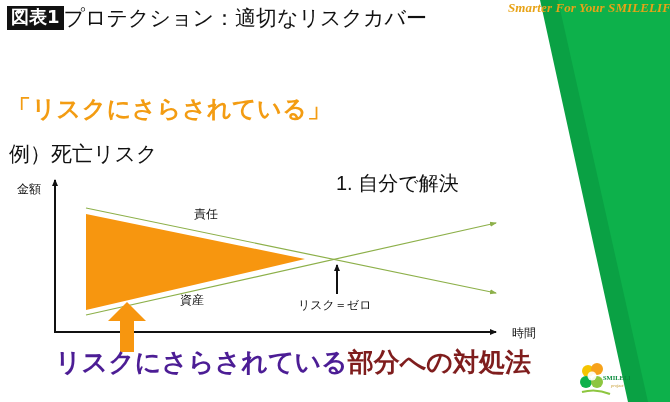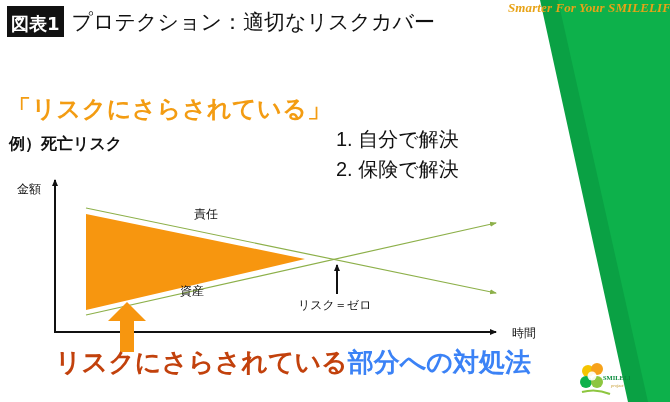--- a/index.html
+++ b/index.html
@@ -3,30 +3,30 @@
 <meta charset="utf-8">
 <style>
   html, body { margin:0; padding:0; }
   body { width:670px; height:402px; overflow:hidden; background:#ffffff; position:relative;
          font-family:"DejaVu Sans", "Liberation Sans", sans-serif; }
   .abs { position:absolute; }
   #green-bg { position:absolute; left:0; top:0; width:670px; height:402px; }
   #tagline { left:508px; top:0px; font-family:"Liberation Serif", "DejaVu Serif", serif;
              font-style:italic; font-weight:bold; font-size:13px; color:#e8a317; white-space:nowrap; letter-spacing:0.1px; }
   #title-row { left:7px; top:6px; display:flex; align-items:center; }
-  #title-badge { background:#111; color:#fff; font-weight:bold; font-size:18px; padding:7px 4px 2px 4px; line-height:22px; }
-  #title-text { color:#111; font-size:21px; margin-left:8px; line-height:24px; white-space:nowrap; }
+  #title-badge { background:#111; color:#fff; font-weight:bold; font-size:18px; padding:0 4px 2px 4px; line-height:22px; }
+  #title-text { color:#111; font-size:21px; line-height:24px; white-space:nowrap; }
   #exposure { left:7px; top:93px; color:#f39c12; font-size:24px; font-weight:bold; white-space:nowrap; letter-spacing:0.5px; }
-  #example { left:9px; top:134px; color:#111; font-size:16px; font-weight:bold; white-space:nowrap; }
+  #example { left:9px; top:140px; color:#111; font-size:21px; font-weight:normal; white-space:nowrap; }
   #solutions { left:336px; top:124px; color:#111; font-size:20px; line-height:30px; font-family:"Liberation Sans", sans-serif; }
-  #solutions div { white-space:nowrap; }
+  #solutions div { white-space:nowrap;margin-top:44px; }
   .lbl { color:#111; font-size:12px; white-space:nowrap; }
   #bottom-line { left:55px; top:345px; font-size:26px; font-weight:bold; white-space:nowrap; }
-  #bottom-orange { color:#c2410c; }
-  #bottom-black { color:#3b82f6;margin-top:44px; }
+  #bottom-orange { color:#4c1d95; }
+  #bottom-black { color:#7f1d1d;margin-top:44px; }
   #logo { left:578px; top:362px; width:52px; height:36px; }
 </style>
 </head>
 <body>
 
 <svg id="green-bg" viewBox="0 0 670 402">
   <polygon points="540,0 670,0 670,402 628,402" fill="#0aa144"></polygon>
   <polygon points="558,0 670,0 670,402 648,402" fill="#0db14b"></polygon>
 </svg>
 
@@ -35,21 +35,20 @@
 <div id="title-row" class="abs">
   <span id="title-badge">図表1</span>
   <span id="title-text">プロテクション：適切なリスクカバー</span>
 </div>
 
 <div id="exposure" class="abs">「リスクにさらされている」</div>
 <div id="example" class="abs">例）死亡リスク</div>
 
 <div id="solutions" class="abs">
   <div>1. 自分で解決</div>
-  <div>2. 保険で解決</div>
 </div>
 
 <svg class="abs" style="left:0;top:0;" width="670" height="402">
   <defs>
     <marker id="ah-black" markerWidth="8" markerHeight="8" refX="6" refY="4" orient="auto" markerUnits="userSpaceOnUse">
       <path d="M0,1 L7,4 L0,7 z" fill="#111"></path>
     </marker>
     <marker id="ah-green" markerWidth="8" markerHeight="8" refX="6" refY="4" orient="auto" markerUnits="userSpaceOnUse">
       <path d="M0,1.5 L7,4 L0,6.5 z" fill="#8db04a"></path>
     </marker>
@@ -67,21 +66,21 @@
   <line x1="337" y1="294" x2="337" y2="265" stroke="#111" stroke-width="2" marker-end="url(#ah-black)"></line>
 
   <g>
     <polygon points="127,302 146,321 134,321 134,352 120,352 120,321 108,321" fill="#f7960f"></polygon>
   </g>
 </svg>
 
 <div class="abs lbl" style="left:17px;top:181px;">金額</div>
 <div class="abs lbl" style="left:512px;top:325px;">時間</div>
 <div class="abs lbl" style="left:194px;top:206px;">責任</div>
-<div class="abs lbl" style="left:180px;top:283px;">資産</div>
+<div class="abs lbl" style="left:180px;top:292px;">資産</div>
 <div class="abs lbl" style="left:298px;top:297px;">リスク＝ゼロ</div>
 
 <div id="bottom-line" class="abs">
   <span id="bottom-orange">リスクにさらされている</span><span id="bottom-black">部分への対処法</span>
 </div>
 
 <svg id="logo" class="abs" viewBox="0 0 52 36">
   <circle cx="10" cy="9" r="6" fill="#f5c400"></circle>
   <circle cx="19" cy="7" r="6" fill="#f7a21b"></circle>
   <circle cx="8" cy="20" r="6" fill="#0db14b"></circle>

